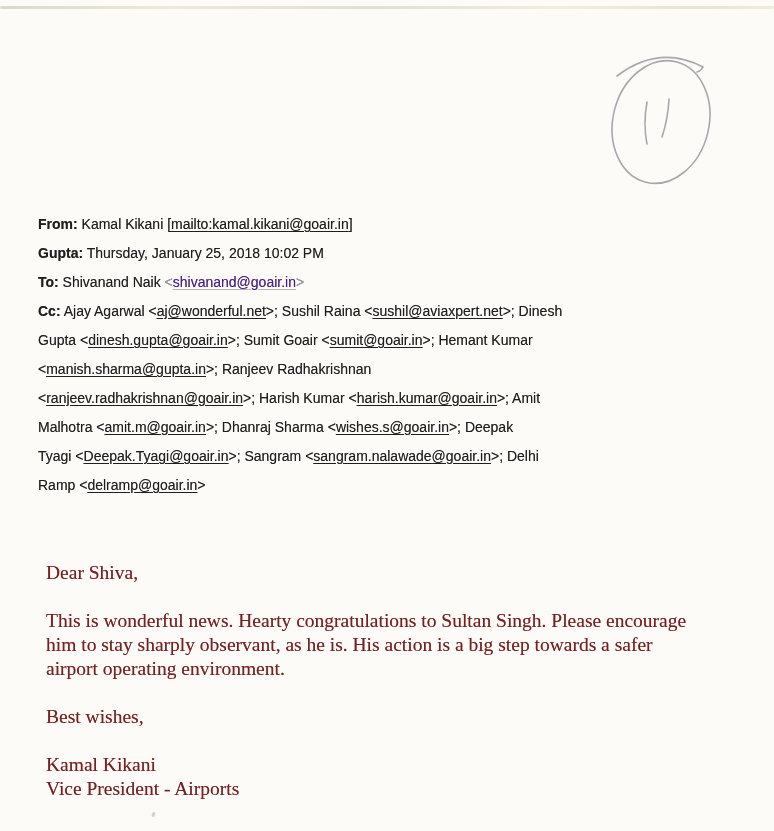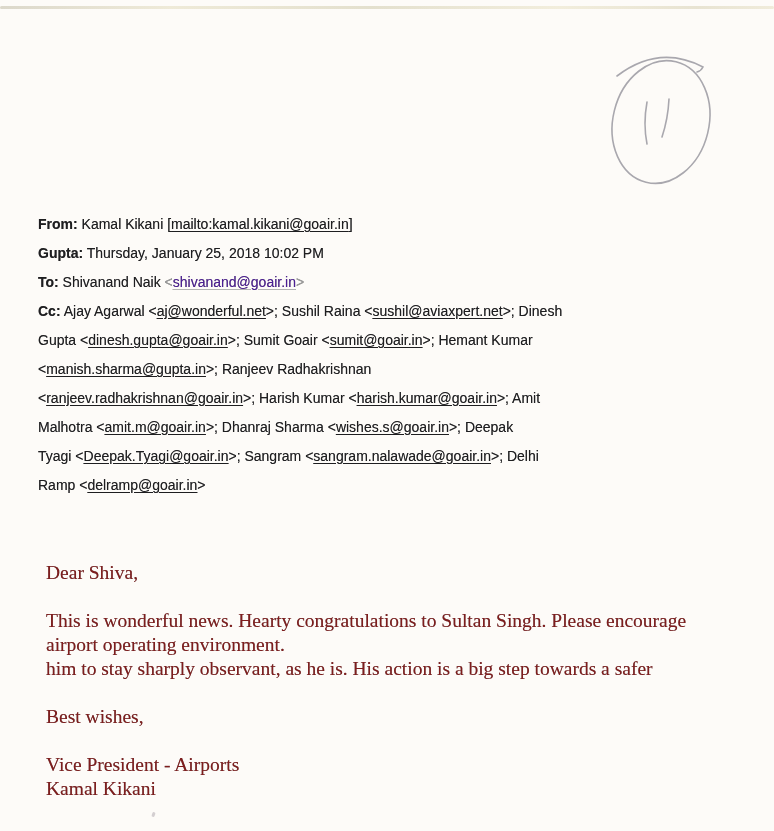--- a/index.html
+++ b/index.html
@@ -66,24 +66,24 @@
       <div class="hline"><span class="s-p">&lt;</span><span class="s-u">ranjeev.radhakrishnan@goair.in</span><span class="s-p">&gt;; Harish Kumar &lt;</span><span class="s-u">harish.kumar@goair.in</span><span class="s-p">&gt;; Amit</span></div>
       <div class="hline"><span class="s-p">Malhotra &lt;</span><span class="s-u">amit.m@goair.in</span><span class="s-p">&gt;; Dhanraj Sharma &lt;</span><span class="s-u">wishes.s@goair.in</span><span class="s-p">&gt;; Deepak</span></div>
       <div class="hline"><span class="s-p">Tyagi &lt;</span><span class="s-u">Deepak.Tyagi@goair.in</span><span class="s-p">&gt;; Sangram &lt;</span><span class="s-u">sangram.nalawade@goair.in</span><span class="s-p">&gt;; Delhi</span></div>
       <div class="hline"><span class="s-p">Ramp &lt;</span><span class="s-u">delramp@goair.in</span><span class="s-p">&gt;</span></div>
     </div>
 
   <div class="email-body">
       <div class="bline">Dear Shiva,</div>
       <div class="bline empty"></div>
       <div class="bline">This is wonderful news. Hearty congratulations to Sultan Singh. Please encourage</div>
+      <div class="bline">him to stay sharply observant, as he is. His action is a big step towards a safer</div>
       <div class="bline">airport operating environment.</div>
-      <div class="bline">him to stay sharply observant, as he is. His action is a big step towards a safer</div>
       <div class="bline empty"></div>
       <div class="bline">Best wishes,</div>
       <div class="bline empty"></div>
+      <div class="bline">Kamal Kikani</div>
       <div class="bline">Vice President - Airports</div>
-      <div class="bline">Kamal Kikani</div>
     </div>
 
   <div class="speck" style="left:152px; top:812px;"></div>
 
 </div>
 
 </body></html>

